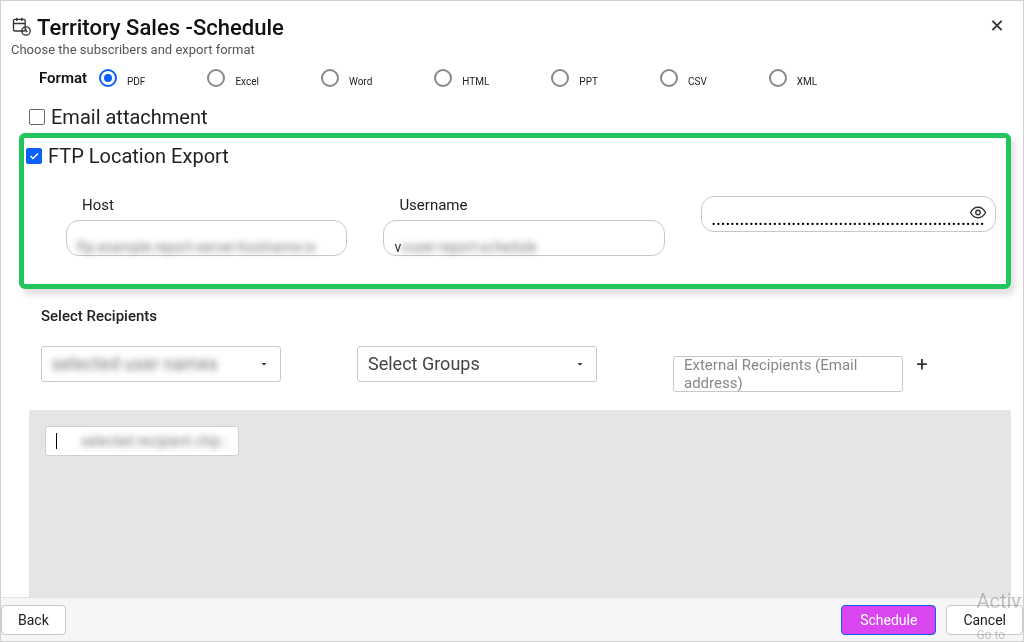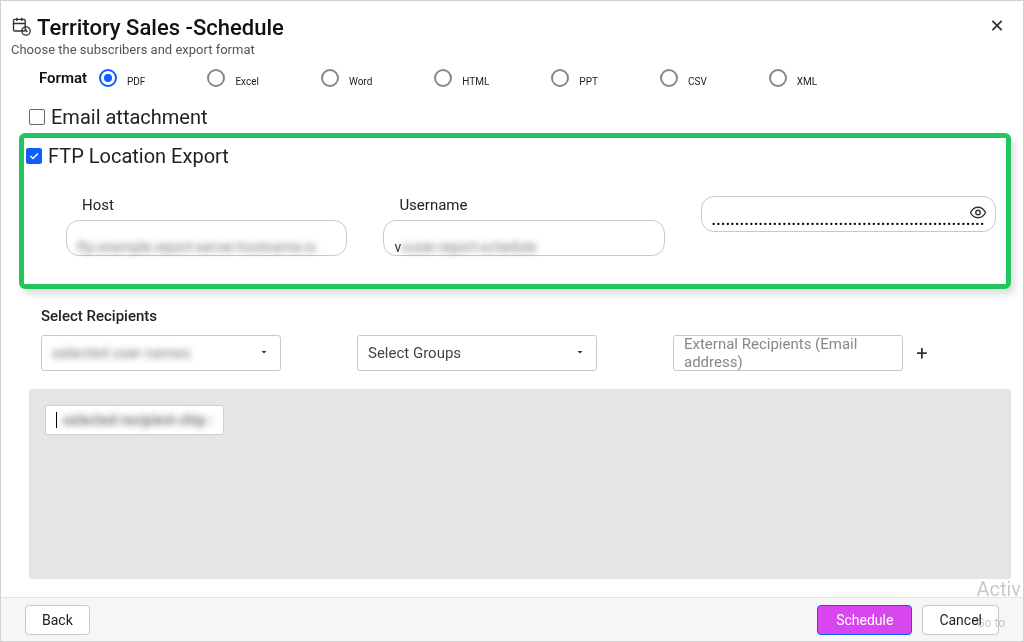--- a/index.html
+++ b/index.html
@@ -92,61 +92,61 @@
   .pw-dots { letter-spacing:1px; font-size:11px; color:#000; overflow:hidden; white-space:nowrap; }
   .eye-icon { position:absolute; right:8px; top:50%; transform:translateY(-50%); cursor:pointer; }
 
   .section-label { font-size:15px; font-weight:500; margin: 4px 0 10px 12px; }
 
   .recipients-row { display:flex; gap:76px; padding-left:12px; align-items:center; }
   .select-box {
     height: 36px; border:1px solid #c8c8c8; border-radius:3px;
     display:flex; align-items:center; justify-content:space-between;
     padding: 0 10px; background:#fff; cursor:pointer;
-    font-size:15px; color:#444;
+    font-size:18px; color:#444;
   }
   .select-box .caret { margin-left:8px; }
   .sel1 { width: 240px; }
   .sel2 { width: 240px; }
   .ext-wrap { display:flex; align-items:center; gap:8px; }
   .ext-input {
     width: 230px; height:36px; border:1px solid #c8c8c8; border-radius:3px;
-    padding:0 10px; font-size:15px; color:#888; display:flex; align-items:center;
+    padding:0 10px; font-size:15px; color:#888; display:flex; align-items:center;margin-top:21px;
   }
   .plus-btn {
     width:22px; height:22px; display:flex; align-items:center; justify-content:center;
     font-size:20px; color:#333; cursor:pointer;
   }
 
   .chip-area {
     margin: 18px 0 0 0px; background:#e5e5e5; min-height:190px;
     padding: 16px; border-radius:2px;
   }
   .chip {
     display:inline-flex; align-items:center; background:#fff; border:1px solid #d0d0d0;
     border-radius:3px; height:30px; padding:0 10px; font-size:14px; cursor:default;
   }
-  .chip .blurred { margin-left:2px;font-weight:bold; }
+  .chip .blurred { margin-left:20px; }
   .chip-cursor { width:1px; height:16px; background:#000; margin-right:4px; }
 
   .footer {
     position:absolute; bottom:0; left:0; right:0; height:44px;
     background:#f6f6f6; border-top:1px solid #e2e2e2;
     display:flex; align-items:center; justify-content:space-between;
-    padding: 0 24px;
+    padding: 0 0;
   }
   .btn {
     height:30px; padding:0 16px; border-radius:4px; font-size:14px;
     display:flex; align-items:center; cursor:pointer; border:1px solid #c8c8c8;
     background:#fff; color:#222;
   }
   .btn-primary { background:#d946ef; border-color:#0b5fff; color:#fff; padding:0 18px; }
   .footer-right { display:flex; gap:10px; align-items:center; }
   .watermark {
-    position:absolute; right:2px; bottom:12px; color:rgba(0,0,0,0.22);
+    position:absolute; right:2px; bottom:0px; color:rgba(0,0,0,0.22);
     font-size:20px; pointer-events:none; line-height:1;
   }
   .watermark .sub { font-size:12px; display:block; margin-top:18px; }
 </style>
 </head>
 <body>
 
 <div class="modal-header">
   <div class="title-row">
     <span>

